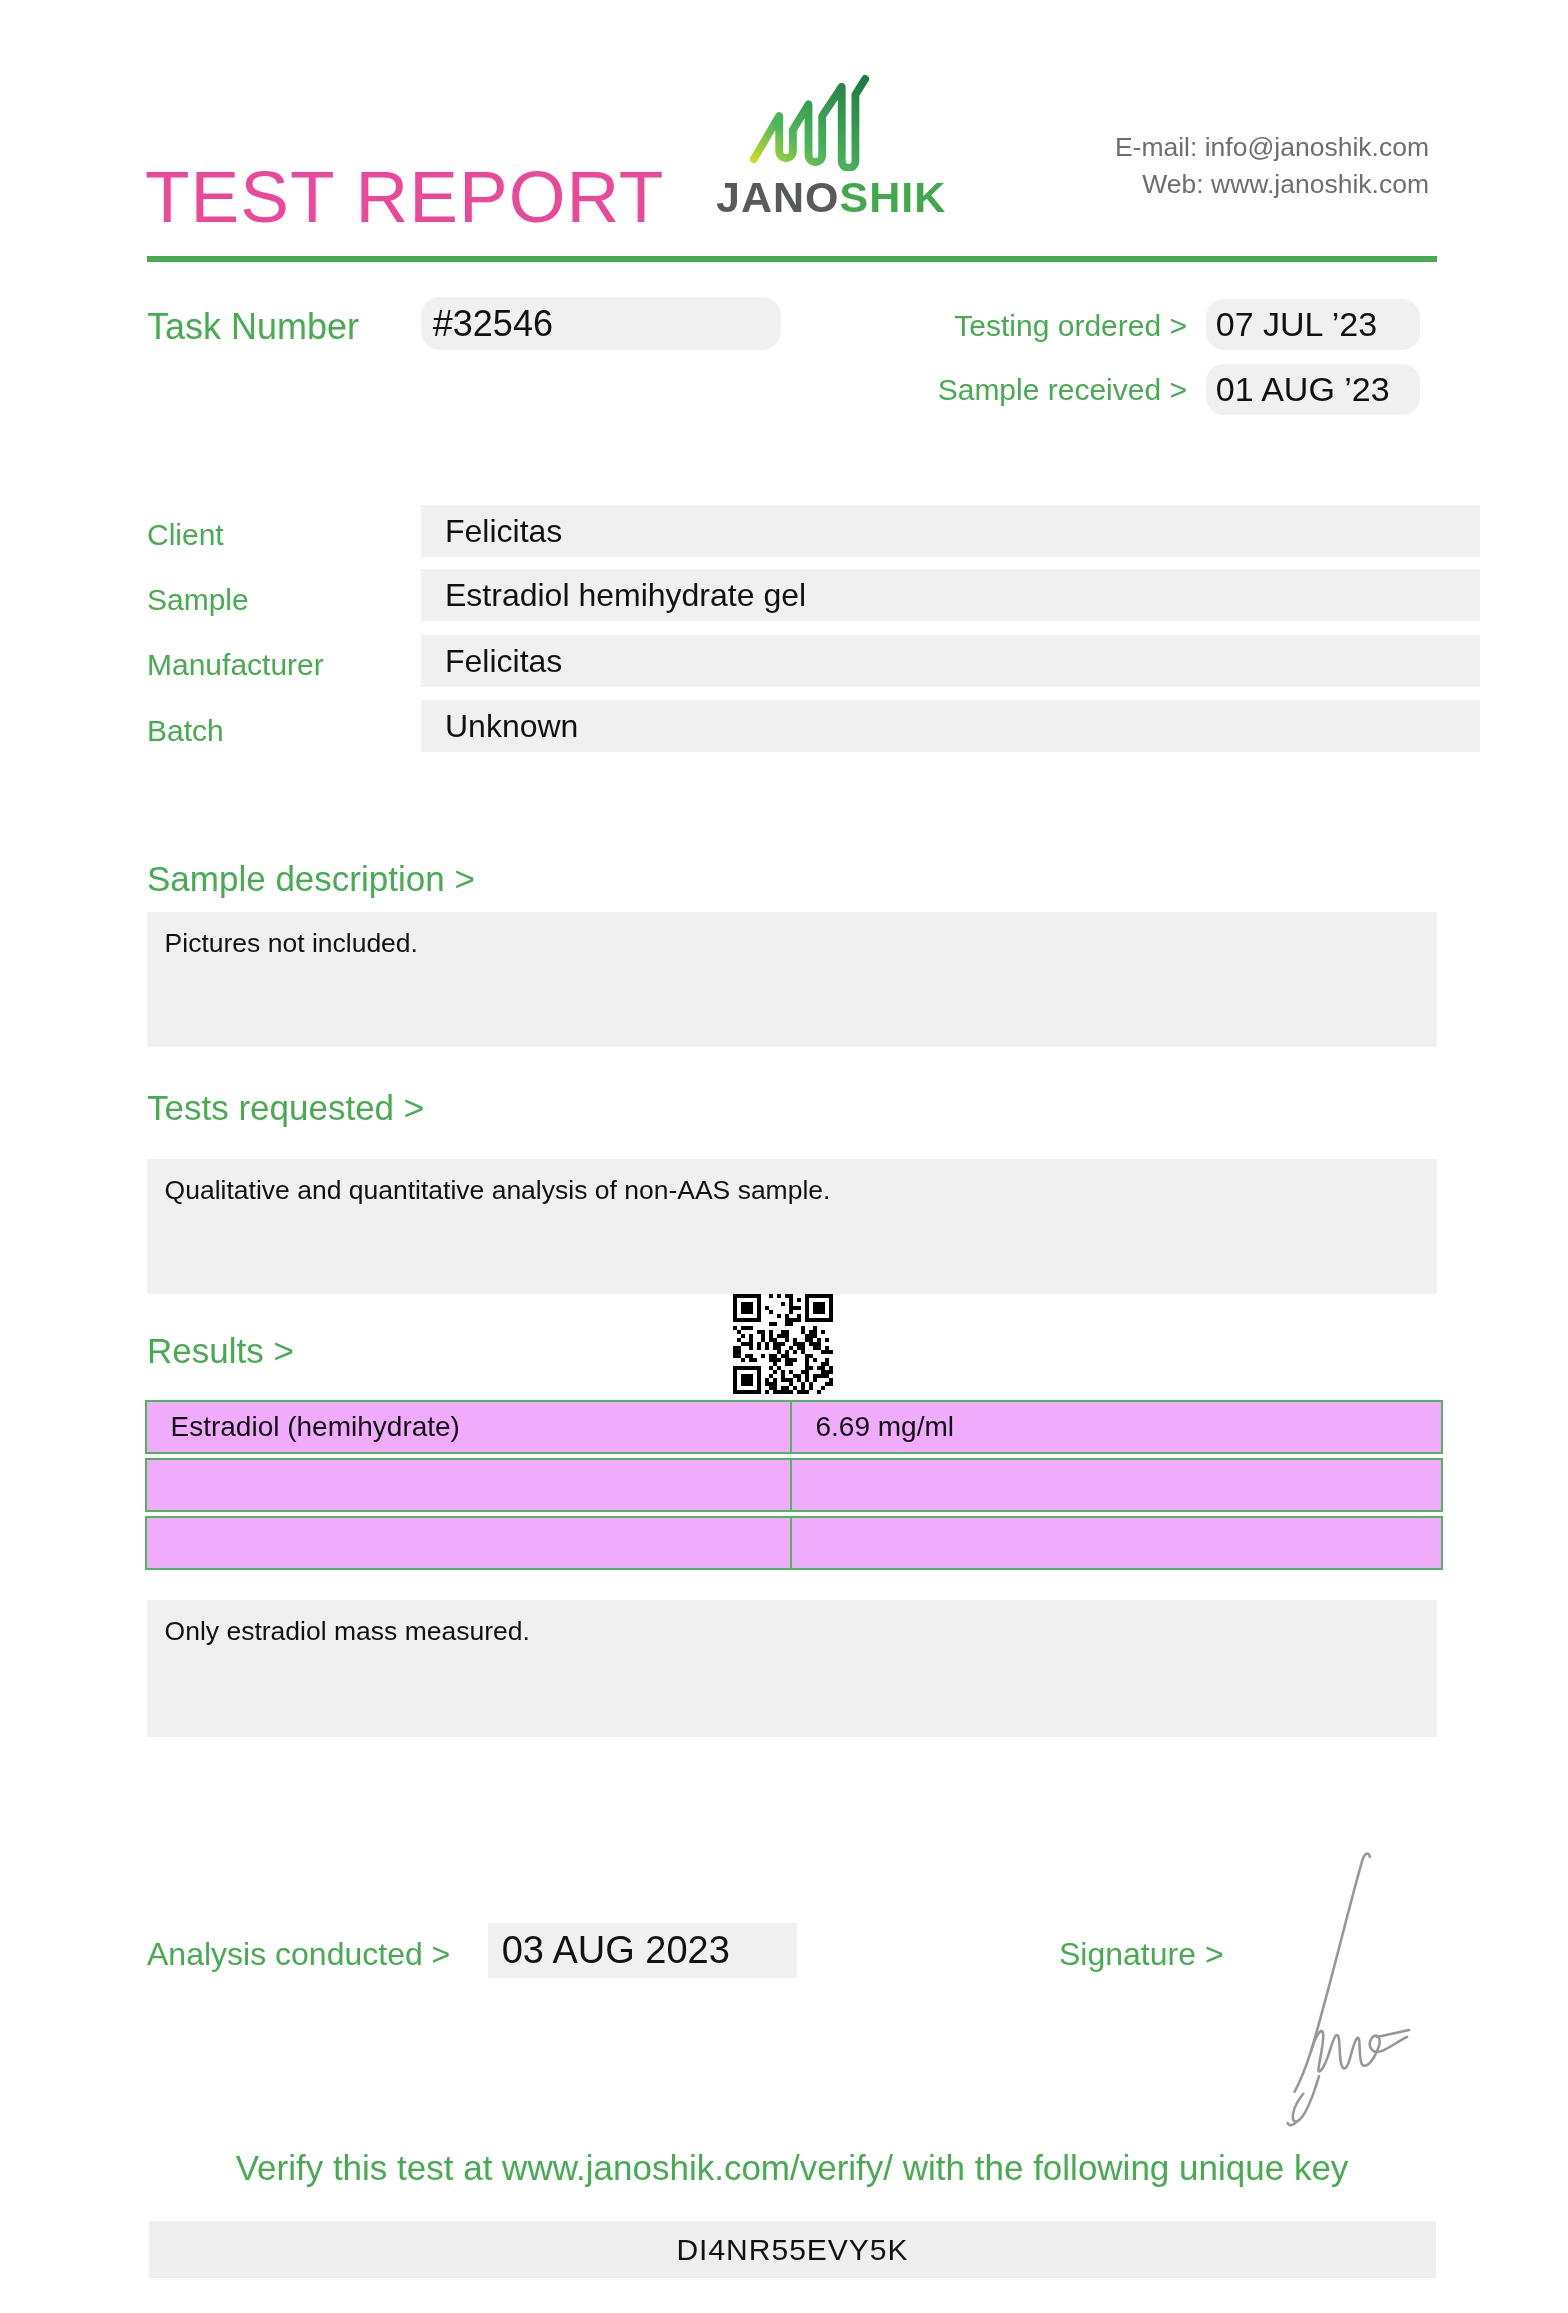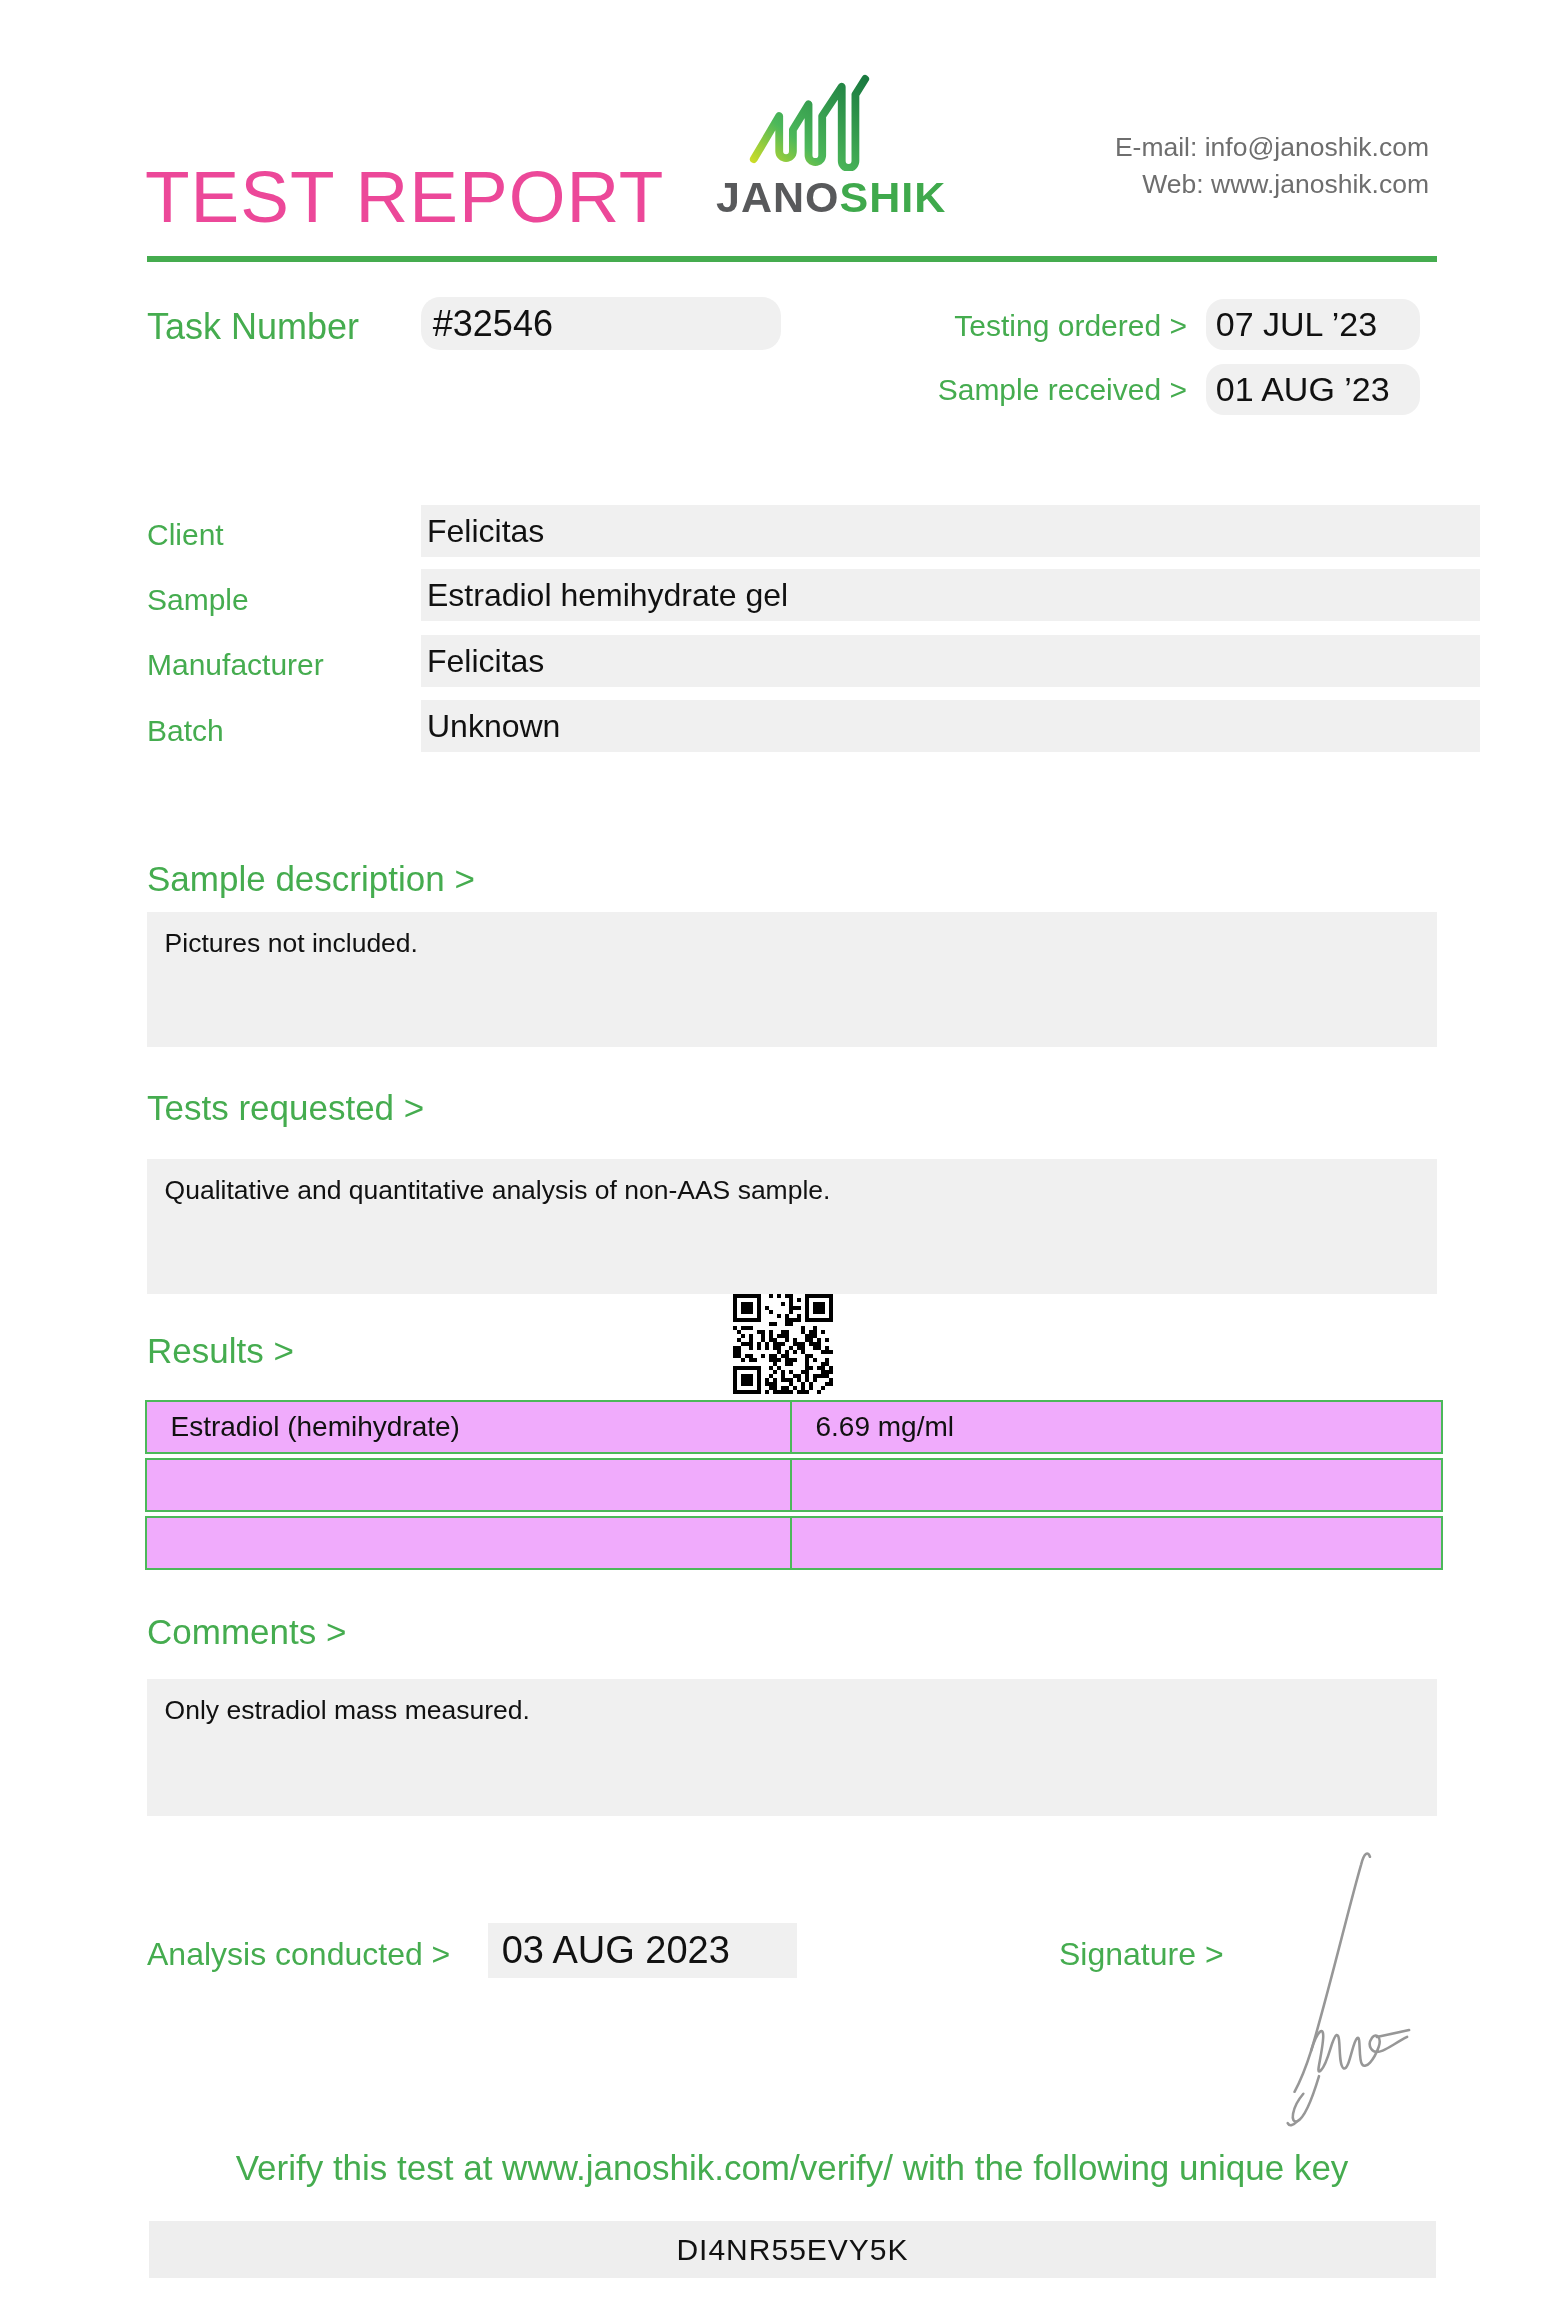--- a/index.html
+++ b/index.html
@@ -37,21 +37,21 @@
   .task-box{left:421px;top:297px;width:360px;height:53px;font-size:36px;font-weight:500;padding-left:11.8px;box-sizing:border-box;border-radius:19px;}
   .order-label{width:323px;text-align:right;font-size:30px;}
   .ordered-label{left:864px;top:309px;}
   .received-label{left:864px;top:373px;}
   .date-box{width:214px;height:51px;font-size:34px;font-weight:500;padding-left:9.8px;box-sizing:border-box;border-radius:18px;}
   .ordered-box{left:1206px;top:299px;}
   .received-box{left:1206px;top:364px;}
 
   
   .detail-label{left:147px;font-size:30px;}
-  .detail-box{left:421px;width:1059px;height:52px;font-size:32px;font-weight:500;padding-left:6px;box-sizing:border-box;}
+  .detail-box{left:421px;width:1059px;height:52px;font-size:32px;font-weight:500;padding-left:24px;box-sizing:border-box;}
 
   
   .section-heading{left:147px;font-size:35px;color:#45ac4f;}
   .big-box{
     left:147px;width:1290px;background:#f0f0f0;
     font-size:26.5px;box-sizing:border-box;padding:15.7px 17.6px;
   }
 
   
   .results-table{left:145px;top:1400px;width:1298px;display:flex;flex-direction:column;gap:3.9px;}
@@ -428,21 +428,21 @@
       <div class="r-cell r-analyte"></div>
       <div class="r-cell r-value"></div>
     </div>
     <div class="r-row">
       <div class="r-cell r-analyte"></div>
       <div class="r-cell r-value"></div>
     </div>
   </div>
 
   <div class="abs section-heading" style="top:1612px">Comments &gt;</div>
-  <div class="abs big-box" style="top:1679px;height:137px">Only estradiol mass measured.</div>
+  <div class="abs big-box" style="top:1600px;height:137px">Only estradiol mass measured.</div>
 
   <div class="abs label analysis-label">Analysis conducted &gt;</div>
   <div class="abs field analysis-box">03 AUG 2023</div>
 
   <div class="abs label signature-label">Signature &gt;</div>
   <div class="abs signature-svg">
     <svg width="162" height="284" viewBox="0 0 165 290" fill="none" stroke="#979797" stroke-width="2.6" stroke-linecap="round">
       <path d="M110,12 C108,6 104,8 101,20 C88,65 68,150 50,210 C45,226 39,241 33,252"></path>
       <path d="M50,210 C56,190 64,182 62,200 C60,220 54,236 60,230 C68,222 71,196 76,194 C81,193 77,224 83,228 C89,231 92,201 97,197 C101,194 98,219 102,224 C106,229 114,220 119,206 C122,197 117,191 112,197 C107,204 111,215 123,210 C130,207 138,201 148,196"></path>
       <path d="M117,196 L150,189"></path>

